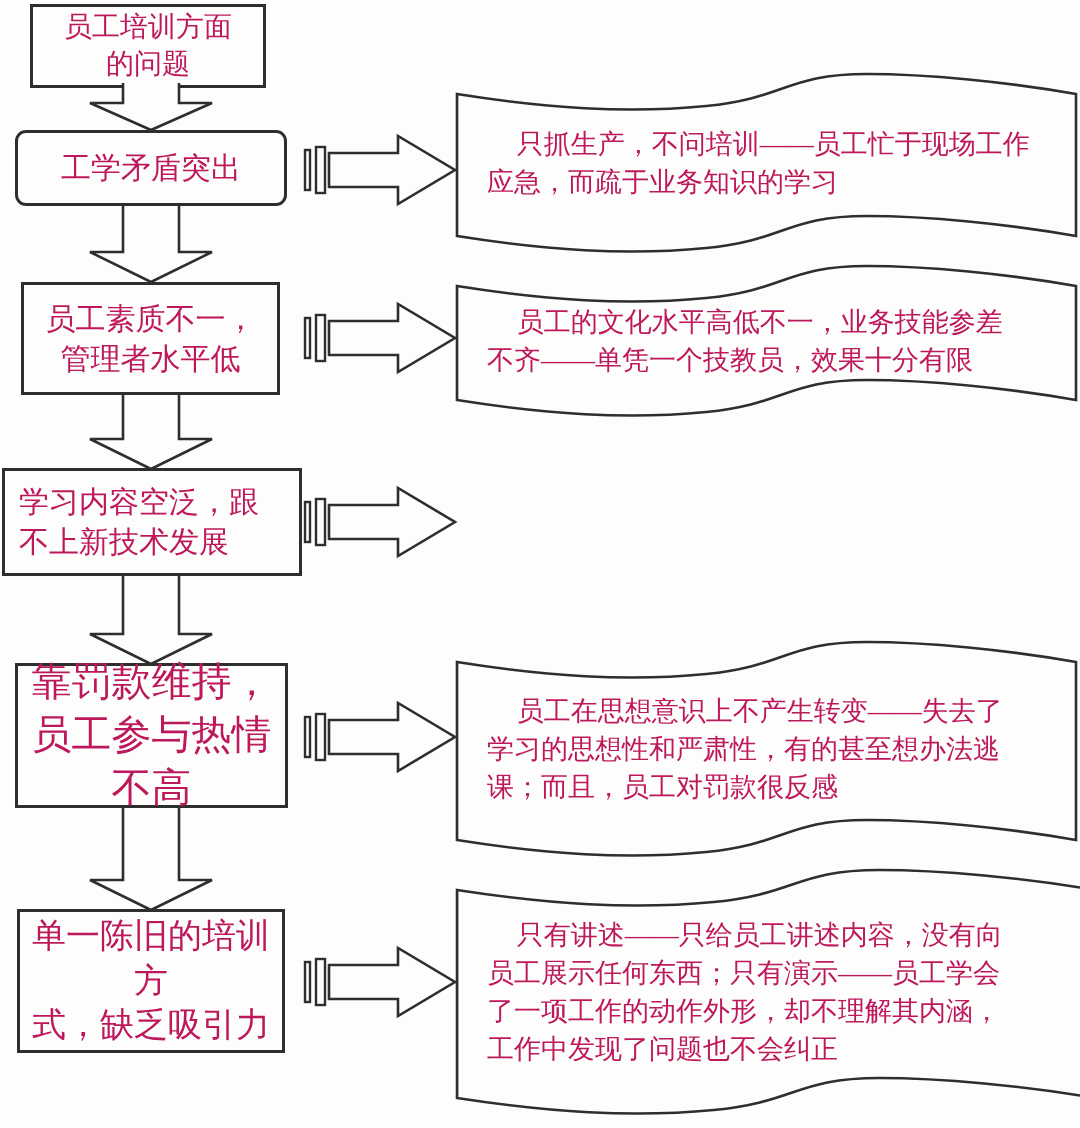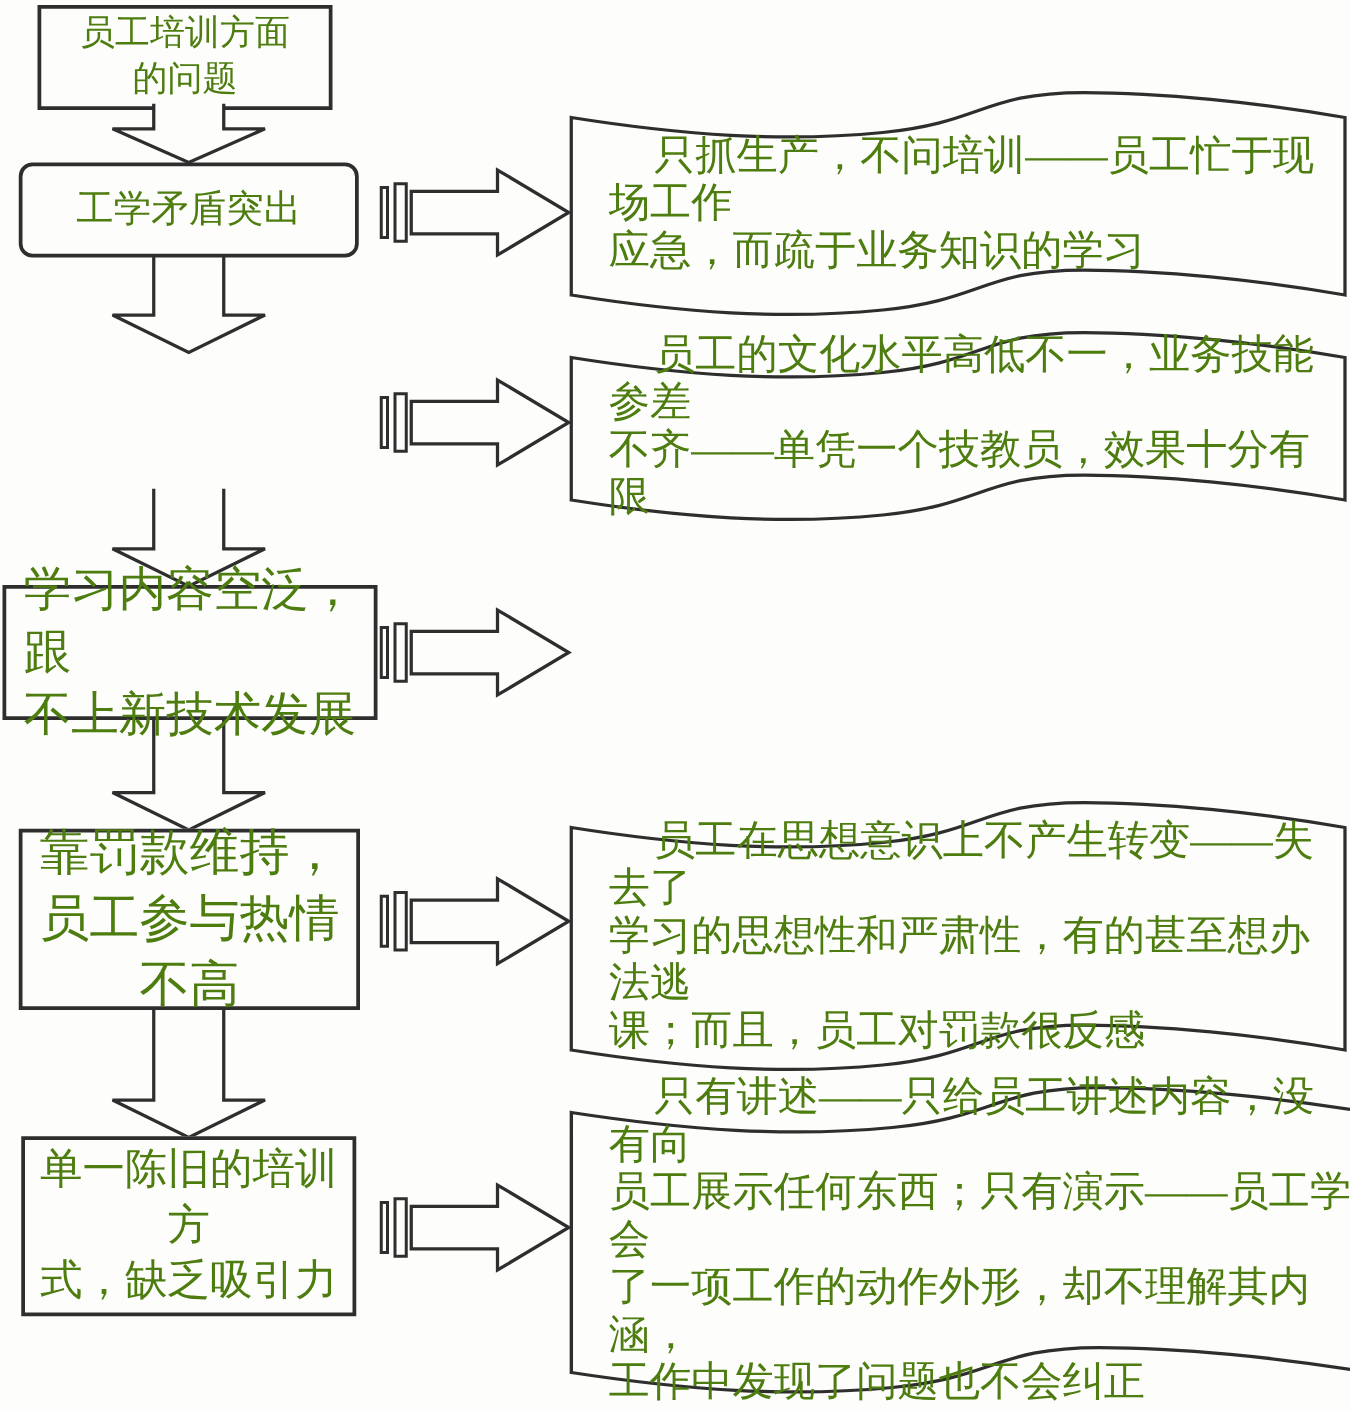--- a/index.html
+++ b/index.html
@@ -1,37 +1,37 @@
 <!DOCTYPE html>
 <html><head>
 <meta charset="utf-8">
 <style>
   html,body{margin:0;padding:0;}
   .canvas{
     position:relative;
     width:1080px;height:1128px;
     background:#fdfdfb;
     font-family:"Liberation Serif","DejaVu Serif",serif;
-    color:#4d7c0f;
+    color:#be185d;
     overflow:hidden;
   }
   .box{
     position:absolute;
     border:3px solid #2e2e2e;
     background:#fdfdfb;
     display:flex;align-items:center;justify-content:center;
     text-align:center;
     white-space:pre-line;
     line-height:1.32;
     box-sizing:border-box;
   }
   .title-box{left:30px;top:4px;width:236px;height:84px;font-size:28px;}
   .p1{left:15px;top:130px;width:272px;height:76px;font-size:30px;border-radius:11px;}
   .p2{left:21px;top:282px;width:259px;height:113px;font-size:30px;}
-  .p3{left:2px;top:468px;width:300px;height:108px;font-size:38px;justify-content:flex-start;text-align:left;padding-left:14px;}
+  .p3{left:2px;top:468px;width:300px;height:108px;font-size:30px;justify-content:flex-start;text-align:left;padding-left:14px;}
   .p4{left:15px;top:663px;width:273px;height:145px;font-size:40px;}
   .p5{left:17px;top:909px;width:268px;height:144px;font-size:34px;}
   svg{position:absolute;overflow:visible;display:block;}
   .va{left:88px;width:126px;}
   .a1{top:87px;height:44px;}
   .a2{top:206px;height:78px;}
   .a3{top:395px;height:76px;}
   .a4{top:576px;height:90px;}
   .a5{top:808px;height:104px;}
   .conn{left:302px;width:155px;height:76px;}
@@ -39,21 +39,21 @@
   .banner{position:absolute;left:455px;width:623px;}
   .b1{top:68px;height:190px;}
   .b2{top:260px;height:162px;}
   .b3{top:430px;height:198px;}
   .b4{top:636px;height:226px;}
   .b5{top:864px;height:256px;padding-left:19px;}
   .banner > svg{left:0;top:0;width:100%;height:100%;}
   .banner-text{
     position:absolute;left:32px;right:14px;top:0;bottom:0;
     display:flex;flex-direction:column;justify-content:center;
-    font-size:33px;line-height:38px;
+    font-size:27px;line-height:38px;
     white-space:pre-line;
     text-indent:1.1em;
   }
 </style>
 </head>
 <body>
 
 <div class="canvas">
 
   <div class="box title-box">
@@ -72,20 +72,24 @@
   </svg>
   <svg class="va a4" viewBox="0 0 126 90">
     <path d="M35 -4 L35 58 L2 58 L63 88 L124 58 L91 58 L91 -4" fill="#fdfdfb" stroke="#2e2e2e" stroke-width="2.6" stroke-linejoin="miter"></path>
   </svg>
   <svg class="va a5" viewBox="0 0 126 104">
     <path d="M35 -4 L35 72 L2 72 L63 102 L124 72 L91 72 L91 -4" fill="#fdfdfb" stroke="#2e2e2e" stroke-width="2.6" stroke-linejoin="miter"></path>
   </svg>
 
   <div class="box p1">
     <span>工学矛盾突出</span>
+  </div>
+  <div class="box p2">
+    <span>员工素质不一，
+管理者水平低</span>
   </div>
   <div class="box p3">
     <span>学习内容空泛，跟
 不上新技术发展</span>
   </div>
   <div class="box p4">
     <span>靠罚款维持，
 员工参与热情不高</span>
   </div>
   <div class="box p5">

